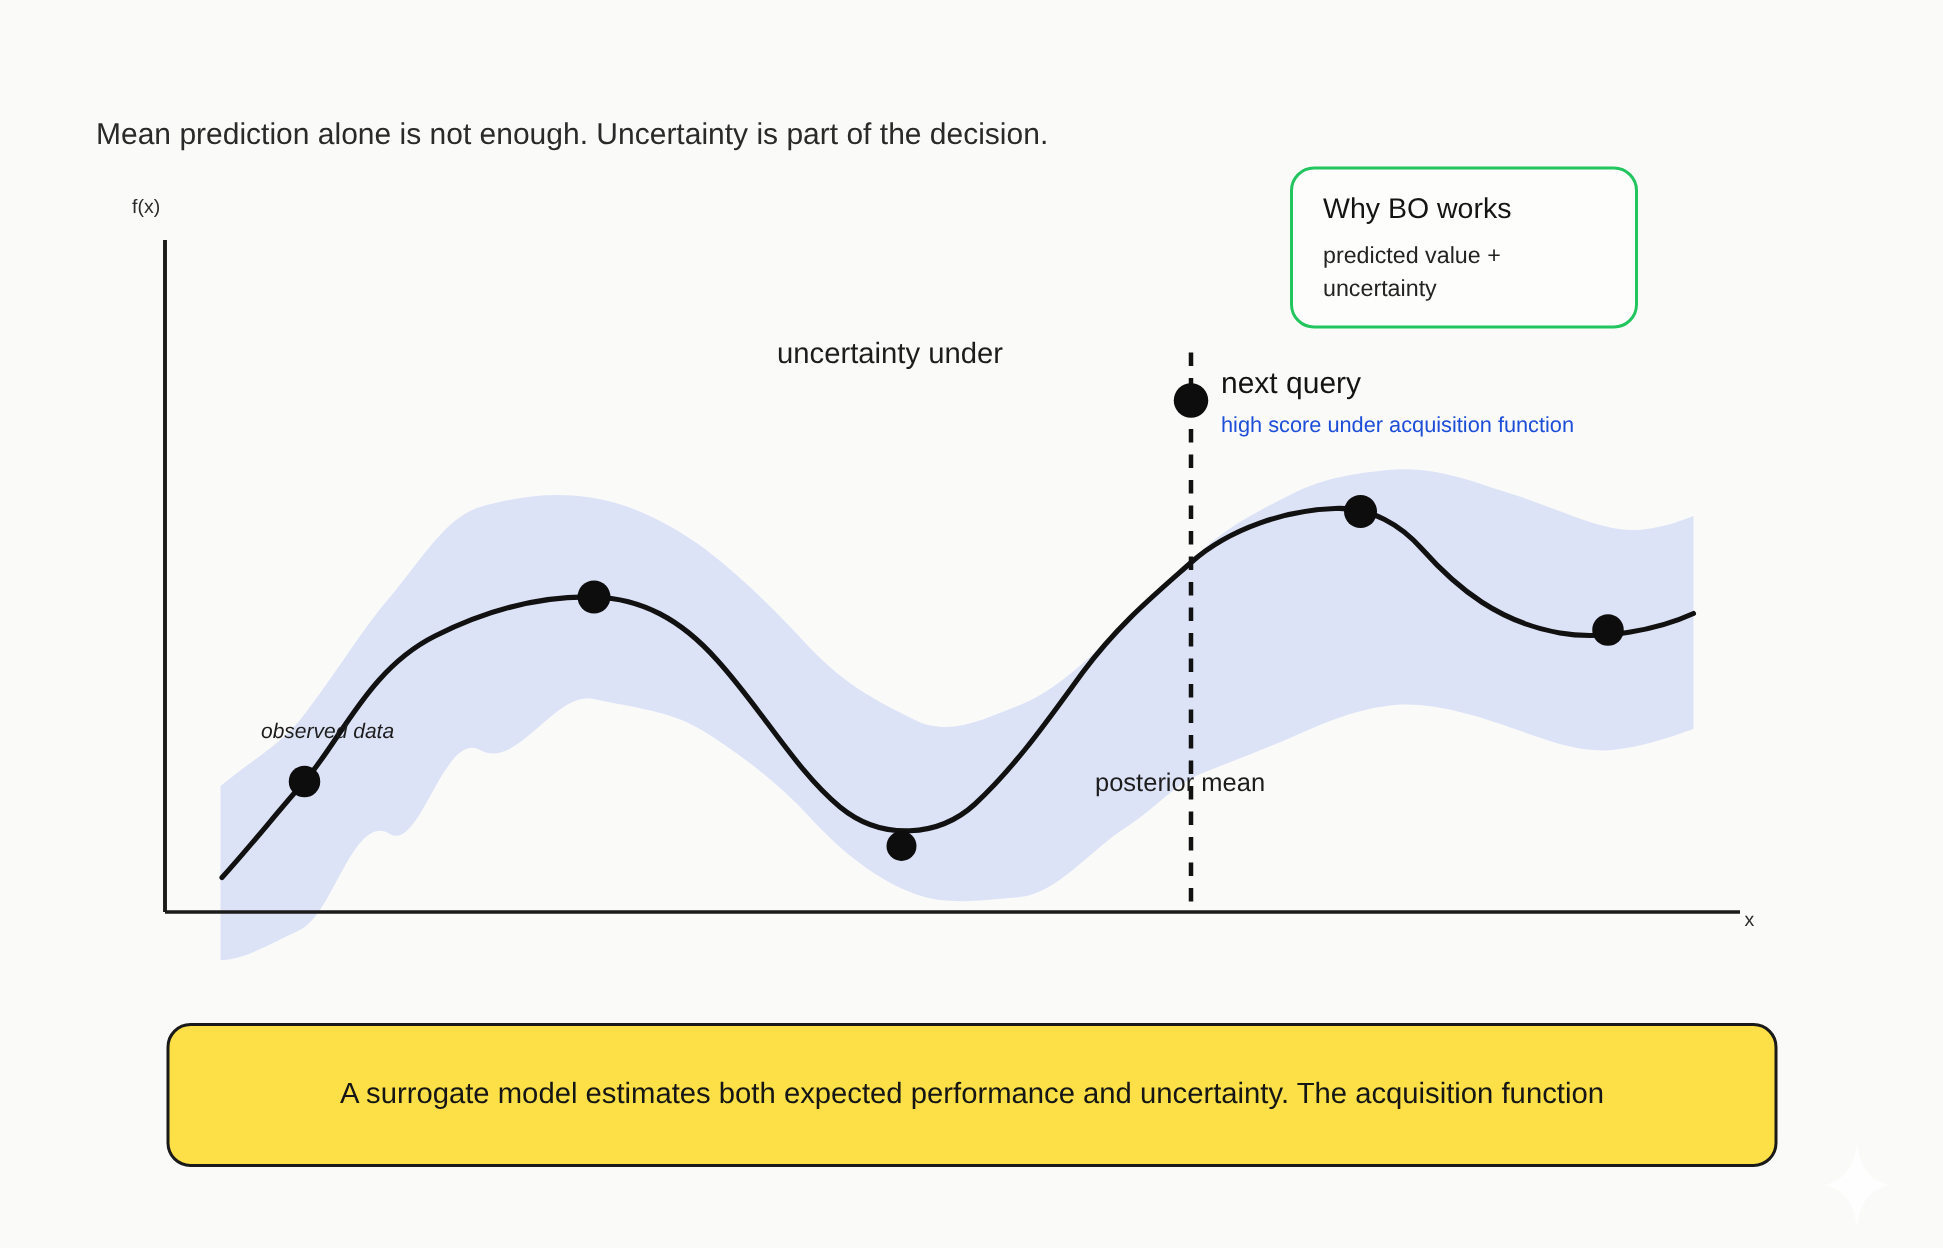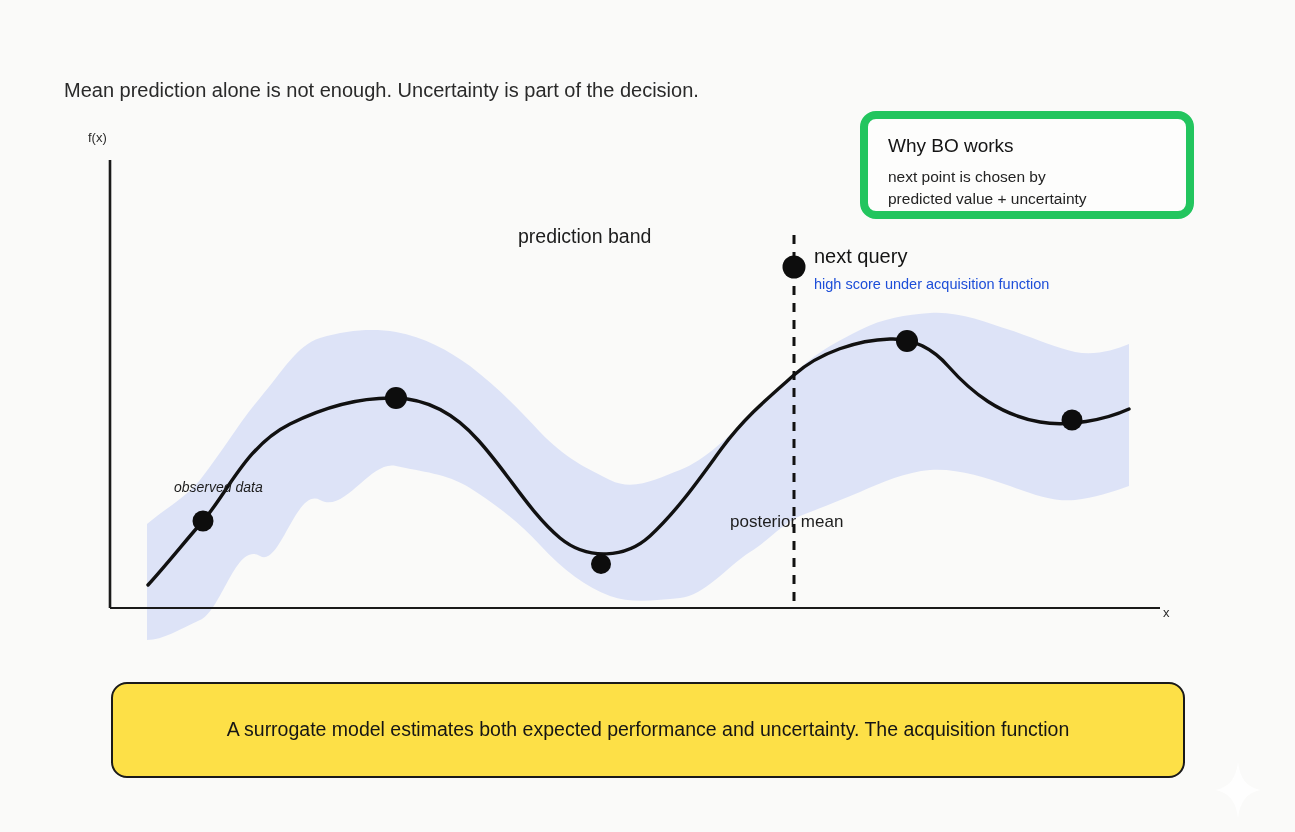--- a/index.html
+++ b/index.html
@@ -41,24 +41,24 @@
     font-weight: 400;
     color: #2a2a2a;
     white-space: nowrap;
   }
 
   
   .callout {
     position: absolute;
     left: 860px;
     top: 111px;
-    width: 334px;
+    width: 232px;
     height: 108px;
     box-sizing: border-box;
-    border: 8px solid #22c55e;
+    border: 2px solid #22c55e;
     border-radius: 16px;
     background: #fdfdfc;
     padding: 16px 12px 0 20px;
   }
   .callout-title {
     font-size: 19px;
     font-weight: 400;
     color: #141414;
     line-height: 1.2;
     margin-bottom: 8px;
@@ -230,29 +230,28 @@
       <circle cx="601" cy="564" r="10" fill="#0d0d0d"></circle>
       <circle cx="907" cy="341" r="11" fill="#0d0d0d"></circle>
       <circle cx="1072" cy="420" r="10.5" fill="#0d0d0d"></circle>
     </g>
 
     <circle cx="794" cy="267" r="11.5" fill="#0d0d0d"></circle>
   </svg>
 
   <div class="ann ann-axis-y">f(x)</div>
   <div class="ann ann-axis-x">x</div>
-  <div class="ann ann-uncertainty">prediction band</div>
+  <div class="ann ann-uncertainty">uncertainty under</div>
   <div class="ann ann-observed">observed data</div>
   <div class="ann ann-posterior">posterior mean</div>
   <div class="ann ann-nextquery">next query</div>
   <div class="ann ann-nextquery-sub">high score under acquisition function</div>
 
   <div class="callout">
     <div class="callout-title">Why BO works</div>
-    <div class="callout-line">next point is chosen by</div>
     <div class="callout-line">predicted value + uncertainty</div>
   </div>
 
   <div class="caption">
     <div class="caption-line">A surrogate model estimates both expected performance and uncertainty. The acquisition function</div>
   </div>
 
   <svg class="sparkle" viewBox="0 0 44 56">
     <path d="M22 0 C24 16 30 25 44 28 C30 31 24 40 22 56 C20 40 14 31 0 28 C14 25 20 16 22 0 Z" fill="#ffffff"></path>
   </svg>

